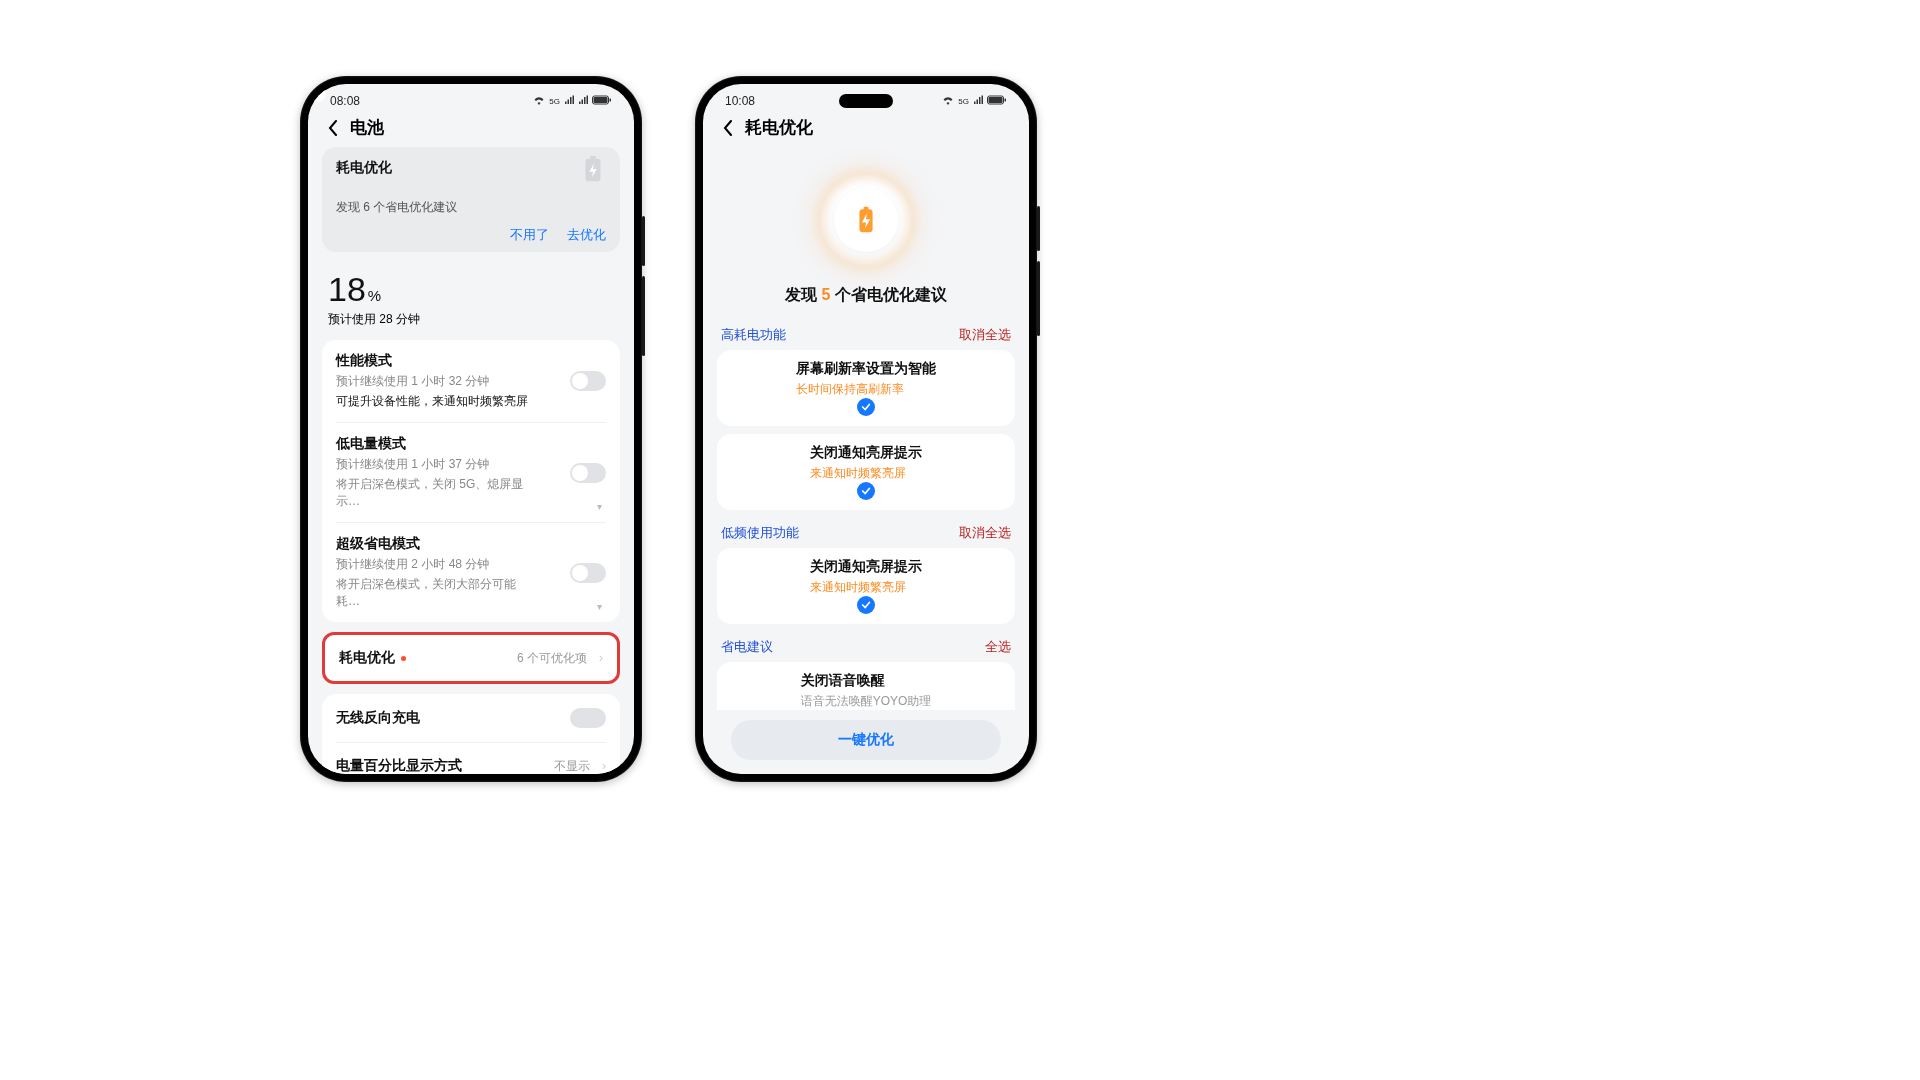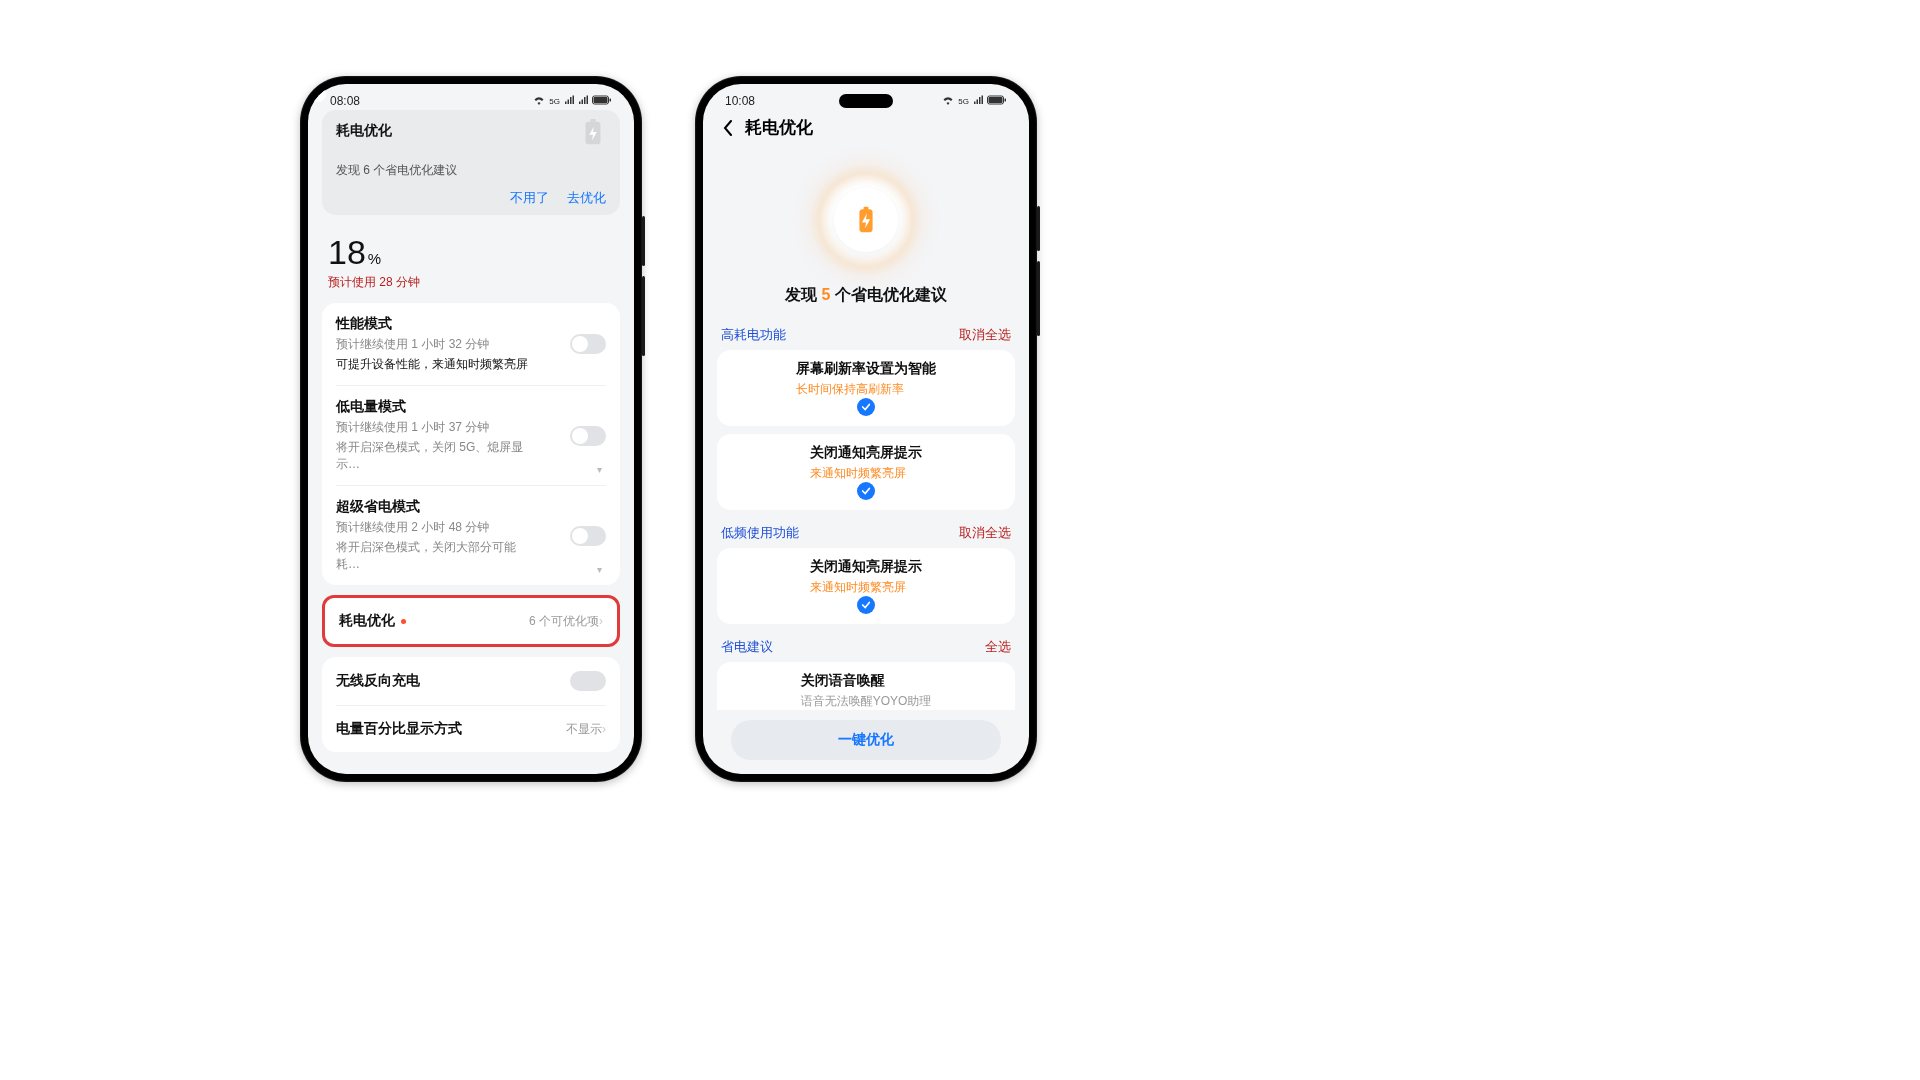--- a/index.html
+++ b/index.html
@@ -135,21 +135,21 @@
   display: flex;
   justify-content: flex-end;
   gap: 18px;
   margin-top: 10px;
 }
 .link-btn { font-size: 13px; color: #1677ff; font-weight: 500; }
 
 .battery-block { padding: 4px 6px 12px 6px; }
 .battery-big { font-size: 34px; font-weight: 500; color: #111; display:flex; align-items:baseline; }
 .battery-pct { font-size: 15px; margin-left: 2px; color:#111; }
-.battery-sub { font-size: 12px; color: #b91c1c; margin-top: 2px; }
+.battery-sub { font-size: 12px; color: #000000; margin-top: 2px; }
 
 .mode-card { padding: 12px 14px; position: relative; }
 .mode-title { font-size: 14px; font-weight: 600; color: #111; }
 .mode-sub { font-size: 12px; color: #888; margin-top: 3px; }
 .mode-desc { font-size: 12px; color: #111; margin-top: 3px; max-width: 200px; }
 .mode-desc.gray { color: #888; }
 .toggle {
   position: absolute;
   right: 14px;
   top: 50%;
@@ -178,21 +178,21 @@
   border: 3px solid #e03a3a;
   border-radius: 12px;
 }
 .row-item {
   display: flex;
   align-items: center;
   justify-content: space-between;
   padding: 14px 14px;
 }
 .row-title { font-size: 14px; font-weight: 600; color: #111; display:flex; align-items:center; gap:6px;}
-.row-right { font-size: 12px; color: #999; display:flex; align-items:center; gap:0;}
+.row-right { font-size: 12px; color: #999; display:flex; align-items:center; gap:12px;}
 .dot-red { width:5px; height:5px; background:#ff4d2d; border-radius:50%; }
 .chev-right { color:#ccc; font-size:12px; }
 
 
 .right-screen-inner { display:flex; flex-direction:column; height:100%; }
 .halo-wrap {
   display:flex; justify-content:center; padding: 18px 0 10px 0;
 }
 .halo {
   width: 110px; height: 110px;
@@ -280,20 +280,28 @@
           <span class="icon-box">
             <svg width="20" height="10" viewBox="0 0 40 20">
                 <rect x="1" y="2" width="32" height="16" rx="4" fill="none" stroke="#333" stroke-width="2"></rect>
                 <rect x="3" y="4" width="28" height="12" rx="2" fill="#333"></rect>
                 <rect x="35" y="7" width="3" height="6" rx="1" fill="#333"></rect>
               </svg>
           </span>
         </span>
       </div>
 
+      <div class="nav-header">
+        <span class="back-chevron">
+          <svg viewBox="0 0 10 16">
+              <path d="M8 1L2 8l6 7" stroke="#000" stroke-width="2" fill="none" stroke-linecap="round"></path>
+            </svg>
+        </span>
+        <span class="nav-title">电池</span>
+      </div>
 
       <div class="content">
 
         <div class="suggestion-card">
           <div class="suggestion-title">耗电优化</div>
           <div class="suggestion-sub">发现 6 个省电优化建议</div>
           <div class="suggestion-icon">
             <svg width="24" height="28" viewBox="0 0 24 30">
                 <path d="M7 3h10a3 3 0 013 3v18a3 3 0 01-3 3H7a3 3 0 01-3-3V6a3 3 0 013-3z" fill="#d4d6da"></path>
                 <rect x="9" y="0" width="6" height="3" rx="1" fill="#d4d6da"></rect>

